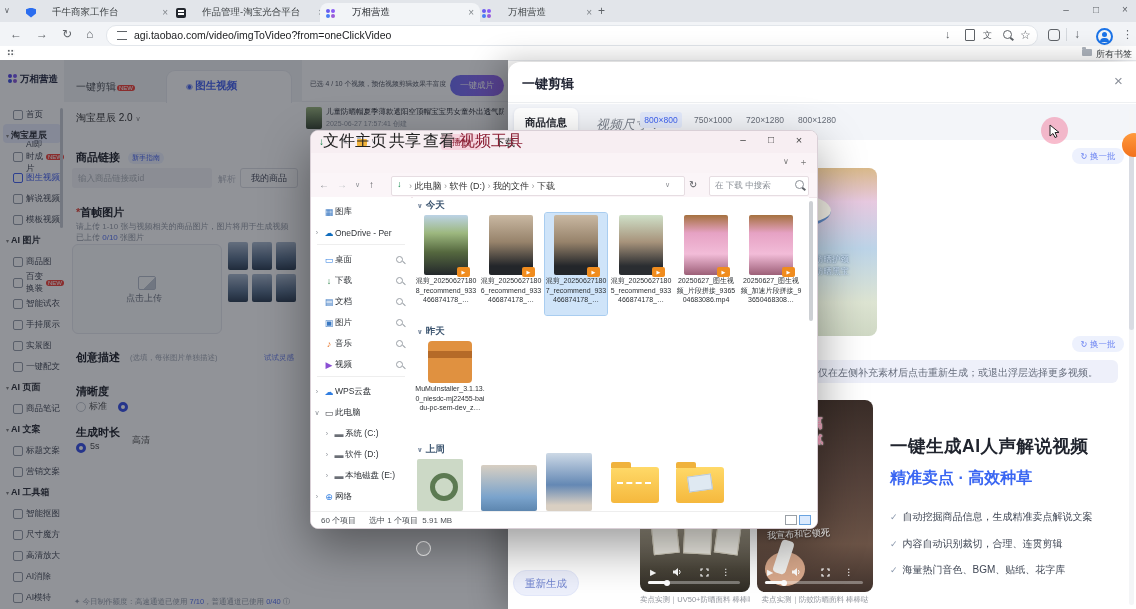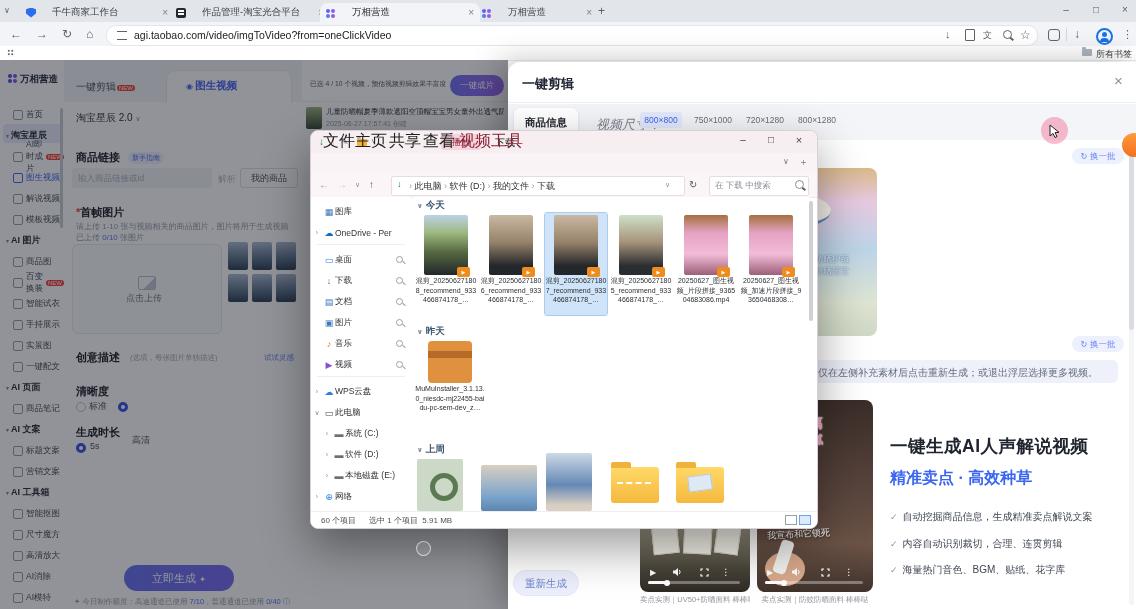--- a/index.html
+++ b/index.html
@@ -355,21 +355,20 @@
   <div class="ab nw" style="left:130px;top:353px;font-size:7.5px;color:#a7adb8;">(选填，每张图片单独描述)</div>
   <div class="ab nw" style="left:264px;top:353px;font-size:7.5px;color:#7a8df0;">试试灵感</div>
   <div class="ab nw f-lab" style="left:76px;top:384px;">清晰度</div>
   <div class="ab rad" style="left:76px;top:402px;"></div>
   <div class="ab nw" style="left:89px;top:400px;font-size:9px;color:#555;">标准</div>
   <div class="ab rad on" style="left:118px;top:402px;"></div>
   <div class="ab nw" style="left:132px;top:400px;font-size:9px;color:#555;margin-top:34px;">高清</div>
   <div class="ab nw f-lab" style="left:76px;top:425px;">生成时长</div>
   <div class="ab rad on" style="left:76px;top:443px;"></div>
   <div class="ab nw" style="left:90px;top:441px;font-size:9px;color:#555;">5s</div>
-  <div class="ab genbtn nw"><span>立即生成</span> <span style="font-size:8px;">✦</span></div>
   <div class="ab nw" style="left:74px;top:597px;font-size:7.5px;color:#98a0ac;">
     <span>✦ </span><span>今日制作额度：</span><span>高速通道已使用 </span><span class="blueval">7/10</span><span>，</span><span>普通通道已使用 </span><span class="blueval">0/40</span><span> ⓘ</span>
   </div>
 
   <div class="ab listcol"></div>
   <div class="ab nw cl" style="left:310px;top:79px;width:136px;font-size:6.8px;color:#565b66;">
     <span>已选 4 / 10 个视频，预估视频剪辑效果丰富度</span>
   </div>
   <div class="ab composebtn nw">一键成片</div>
   <div class="ab" style="left:302px;top:101px;width:206px;height:1px;background:#f0f1f4;"></div>

